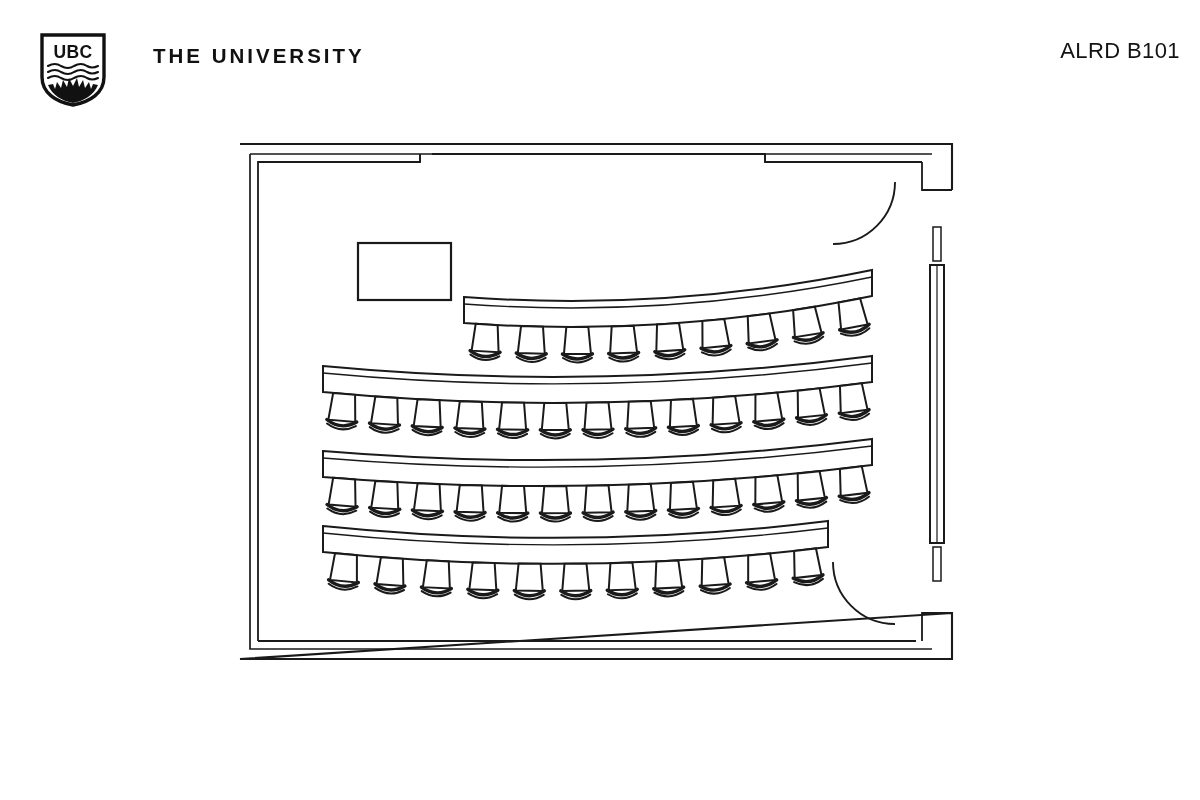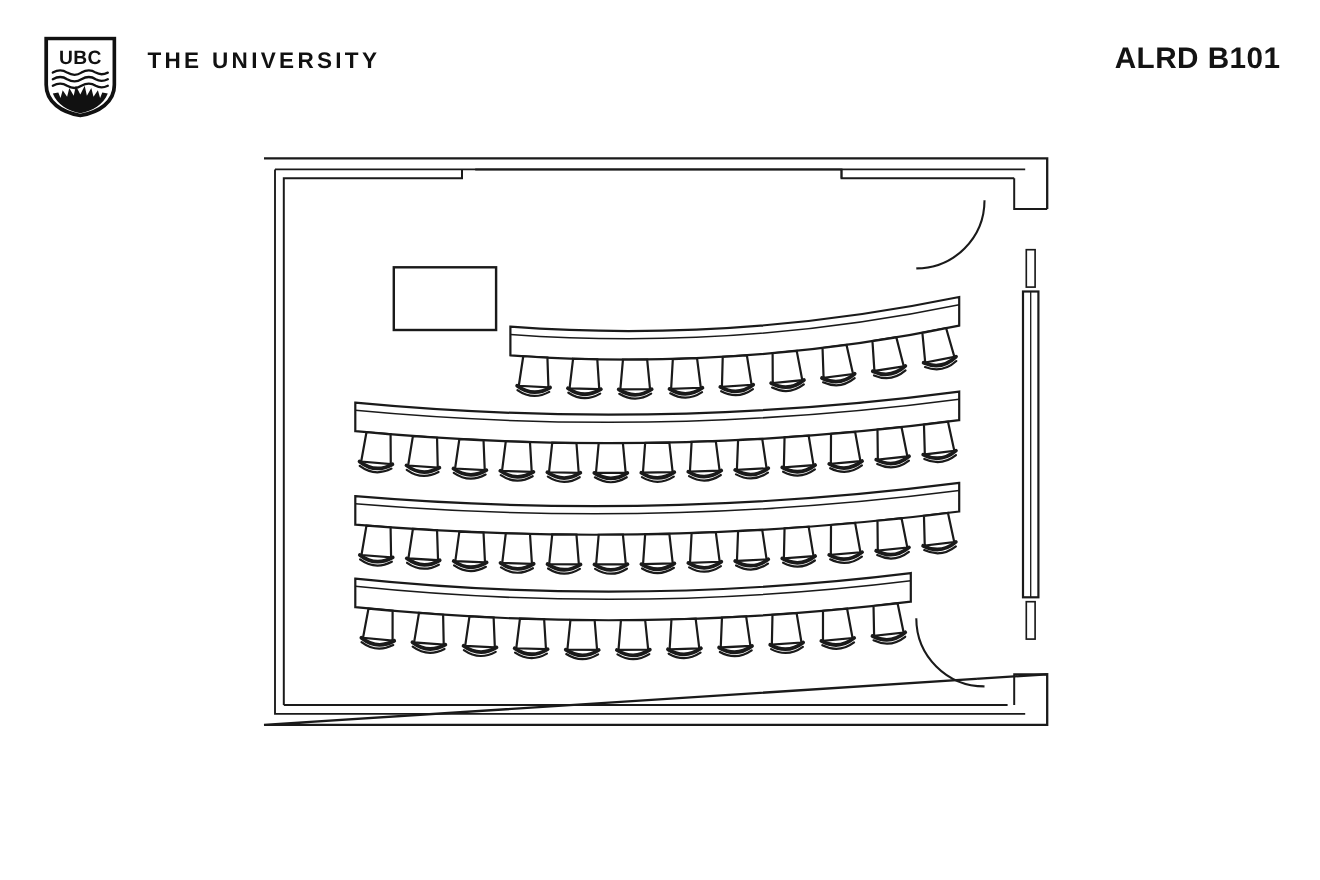--- a/index.html
+++ b/index.html
@@ -34,27 +34,28 @@
     padding-top: 8px;
     line-height: 1.42;
   }
   .wordmark-line {
     font-family: "Liberation Sans", sans-serif;
     font-size: 20.5px;
     font-weight: bold;
     letter-spacing: 3.0px;
     color: #111111;
     white-space: nowrap;
+    margin-left: 19px;
   }
   #room-title {
     position: absolute;
-    right: 36px; top: 38px;
+    right: 20px; top: 38px;
     font-family: "Liberation Sans", sans-serif;
-    font-size: 27px;
-    font-weight: bold;
+    font-size: 22px;
+    font-weight: normal;
     letter-spacing: 0.4px;
     color: #131313;
     white-space: nowrap;
   }
 
   
   #plan-wrap {
     position: absolute;
     left: 0; top: 0;
     width: 1200px; height: 800px;

